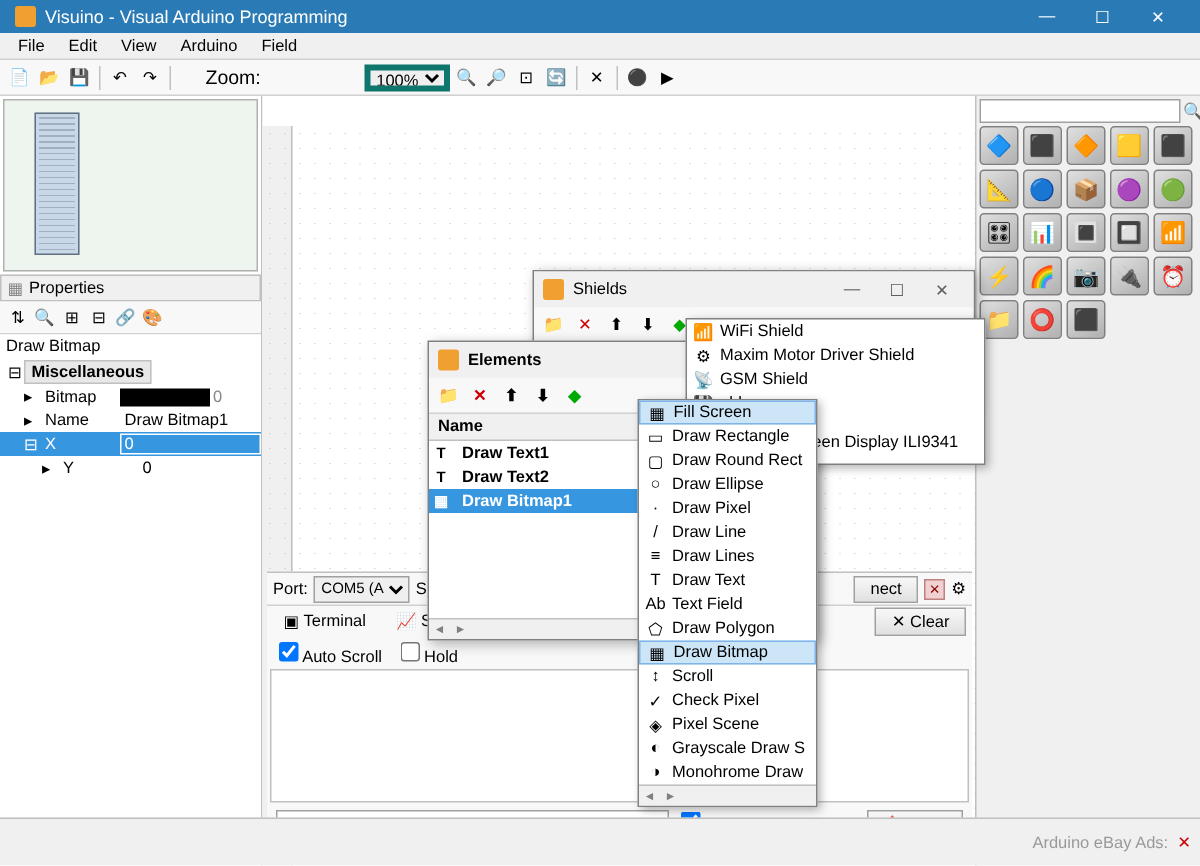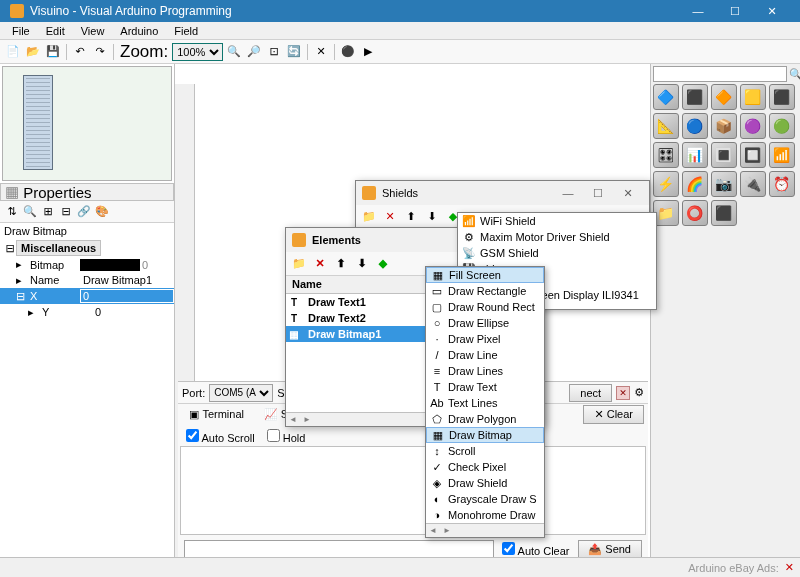--- a/index.html
+++ b/index.html
@@ -10,30 +10,30 @@
 .titlebar-text { flex: 1; font-size: 12px; }
 .titlebar-btns { display: flex; gap: 1px; }
 .titlebar-btn { width: 36px; height: 22px; display: flex; align-items: center; justify-content: center; color: #fff; cursor: pointer; }
 
 .menubar { height: 18px; background: #f0f0f0; display: flex; align-items: center; padding: 0 4px; border-bottom: 1px solid #d0d0d0; }
 .menubar-item { padding: 2px 8px; cursor: pointer; }
 
 .toolbar { height: 24px; background: #f8f8f8; border-bottom: 1px solid #d0d0d0; display: flex; align-items: center; padding: 0 4px; gap: 2px; }
 .tb-btn { width: 18px; height: 18px; display: flex; align-items: center; justify-content: center; cursor: pointer; border: 1px solid transparent; }
 .tb-sep { width: 1px; height: 16px; background: #c0c0c0; margin: 0 2px; }
-.zoom-label { font-size: 17px; margin: 0 2px; }
-.zoom-sel { height: 18px; font-size: 11px; border: 1px solid #0f766e; }
+.zoom-label { font-size: 13px; margin: 0 19px; }
+.zoom-sel { height: 18px; font-size: 11px; border: 4px solid #0f766e; margin-left: 48px; }
 
 .main-area { display: flex; height: calc(100% - 64px); }
 .left-panel { width: 175px; display: flex; flex-direction: column; border-right: 1px solid #c0c0c0; }
 .diagram-preview { height: 115px; background: #eef5ee; border: 1px solid #b0b0b0; margin: 2px; position: relative; }
 .diagram-comp { position: absolute; left: 20px; top: 8px; width: 30px; height: 95px; background: #c8d8e8; border: 1px solid #607080; }
 .diagram-comp::before { content: ""; position: absolute; inset: 2px; background: repeating-linear-gradient(0deg, #a0b0c0 0, #a0b0c0 1px, transparent 1px, transparent 4px); }
 
-.props-header { height: 18px; background: #f0f0f0; border: 1px solid #c0c0c0; display: flex; align-items: center; padding: 0 4px; font-size: 15px; }
+.props-header { height: 18px; background: #f0f0f0; border: 1px solid #c0c0c0; display: flex; align-items: center; padding: 0 4px; font-size: 11px; }
 .props-header::before { content: "▦"; margin-right: 4px; color: #888; }
 .props-toolbar { height: 22px; background: #f8f8f8; border-bottom: 1px solid #d0d0d0; display: flex; align-items: center; gap: 2px; padding: 0 4px; }
 .props-tb-icon { width: 16px; height: 16px; cursor: pointer; display: flex; align-items: center; justify-content: center; }
 
 .props-tree { flex: 1; background: #fff; overflow: auto; font-size: 11px; }
 .tree-header { padding: 2px 4px; background: #fff; }
 .tree-group { display: flex; align-items: center; padding: 1px 4px; }
 .tree-expand { width: 12px; text-align: center; cursor: pointer; }
 .tree-group-label { background: #e8e8e8; padding: 1px 4px; border: 1px solid #c0c0c0; font-weight: bold; }
 .tree-row { display: flex; align-items: center; padding: 1px 0 1px 16px; }
@@ -57,23 +57,23 @@
 .palette-item { width: 26px; height: 26px; background: linear-gradient(145deg, #e0e0e0, #b0b0b0); border: 1px solid #808080; border-radius: 3px; cursor: pointer; display: flex; align-items: center; justify-content: center; font-size: 14px; }
 
 .bottom-panel { position: absolute; bottom: 16px; left: 178px; right: 152px; height: 180px; background: #f8f8f8; border-top: 1px solid #c0c0c0; display: flex; flex-direction: column; }
 .bottom-row1 { height: 22px; display: flex; align-items: center; gap: 4px; padding: 0 4px; border-bottom: 1px solid #d0d0d0; font-size: 11px; }
 .bottom-row1 select { height: 18px; font-size: 10px; border: 1px solid #a0a0a0; }
 .bottom-tabs { height: 20px; display: flex; align-items: center; gap: 6px; padding: 0 4px; }
 .bottom-tab { display: flex; align-items: center; gap: 3px; padding: 2px 6px; cursor: pointer; border: 1px solid transparent; }
 .bottom-checks { height: 20px; display: flex; align-items: flex-end; gap: 12px; padding: 0 8px; }
 .bottom-term { flex: 1; background: #fff; border: 1px solid #c0c0c0; margin: 2px; }
 .bottom-footer { height: 24px; display: flex; align-items: center; justify-content: flex-end; gap: 8px; padding: 0 6px; }
-.btn { padding: 2px 10px; background: linear-gradient(#f8f8f8,#e0e0e0); border: 1px solid #a0a0a0; cursor: pointer; font-size: 11px; }
-
-.statusbar { position: absolute; bottom: 0; left: 0; right: 0; height: 20px; background: #f0f0f0; border-top: 1px solid #c0c0c0; display: flex; align-items: center; justify-content: flex-end; padding: 0 6px; font-size: 11px; color: #999; }
+.btn { padding: 2px 10px; background: linear-gradient(#f8f8f8,#e0e0e0); border: 1px solid #a0a0a0; cursor: pointer; font-size: 11px; margin-left: 48px; }
+
+.statusbar { position: absolute; bottom: 0; left: 0; right: 0; height: 32px; background: #f0f0f0; border-top: 1px solid #c0c0c0; display: flex; align-items: center; justify-content: flex-end; padding: 0 6px; font-size: 11px; color: #999; }
 
 
 .dlg { position: absolute; background: #fff; border: 1px solid #808080; box-shadow: 2px 2px 8px rgba(0,0,0,0.3); display: flex; flex-direction: column; }
 .dlg-title { height: 24px; background: #f0f0f0; display: flex; align-items: center; padding: 0 6px; font-size: 12px; }
 .dlg-title-icon { width: 14px; height: 14px; background: #f0a030; margin-right: 6px; border-radius: 2px; }
 .dlg-title-text { flex: 1; }
 .dlg-title-btns { display: flex; gap: 0; }
 .dlg-title-btn { width: 30px; height: 20px; display: flex; align-items: center; justify-content: center; cursor: pointer; color: #606060; }
 .dlg-toolbar { height: 24px; background: #f8f8f8; display: flex; align-items: center; gap: 3px; padding: 0 4px; border-bottom: 1px solid #d0d0d0; }
 .dlg-body { flex: 1; display: flex; overflow: hidden; }
@@ -399,41 +399,41 @@
     <div class="menu-item">
       <span class="menu-icon">≡</span>
       <span>Draw Lines</span>
     </div>
     <div class="menu-item">
       <span class="menu-icon">T</span>
       <span>Draw Text</span>
     </div>
     <div class="menu-item">
       <span class="menu-icon">Ab</span>
-      <span>Text Lines</span>
+      <span>Text Field</span>
     </div>
     <div class="menu-item">
       <span class="menu-icon">⬠</span>
       <span>Draw Polygon</span>
     </div>
     <div class="menu-item highlighted">
       <span class="menu-icon">▦</span>
       <span>Draw Bitmap</span>
     </div>
     <div class="menu-item">
       <span class="menu-icon">↕</span>
       <span>Scroll</span>
     </div>
     <div class="menu-item">
       <span class="menu-icon">✓</span>
       <span>Check Pixel</span>
     </div>
     <div class="menu-item">
       <span class="menu-icon">◈</span>
-      <span>Draw Shield</span>
+      <span>Pixel Scene</span>
     </div>
     <div class="menu-item">
       <span class="menu-icon">◐</span>
       <span>Grayscale Draw S</span>
     </div>
     <div class="menu-item">
       <span class="menu-icon">◑</span>
       <span>Monohrome Draw</span>
     </div>
     <div class="scrollbar-h"></div>

